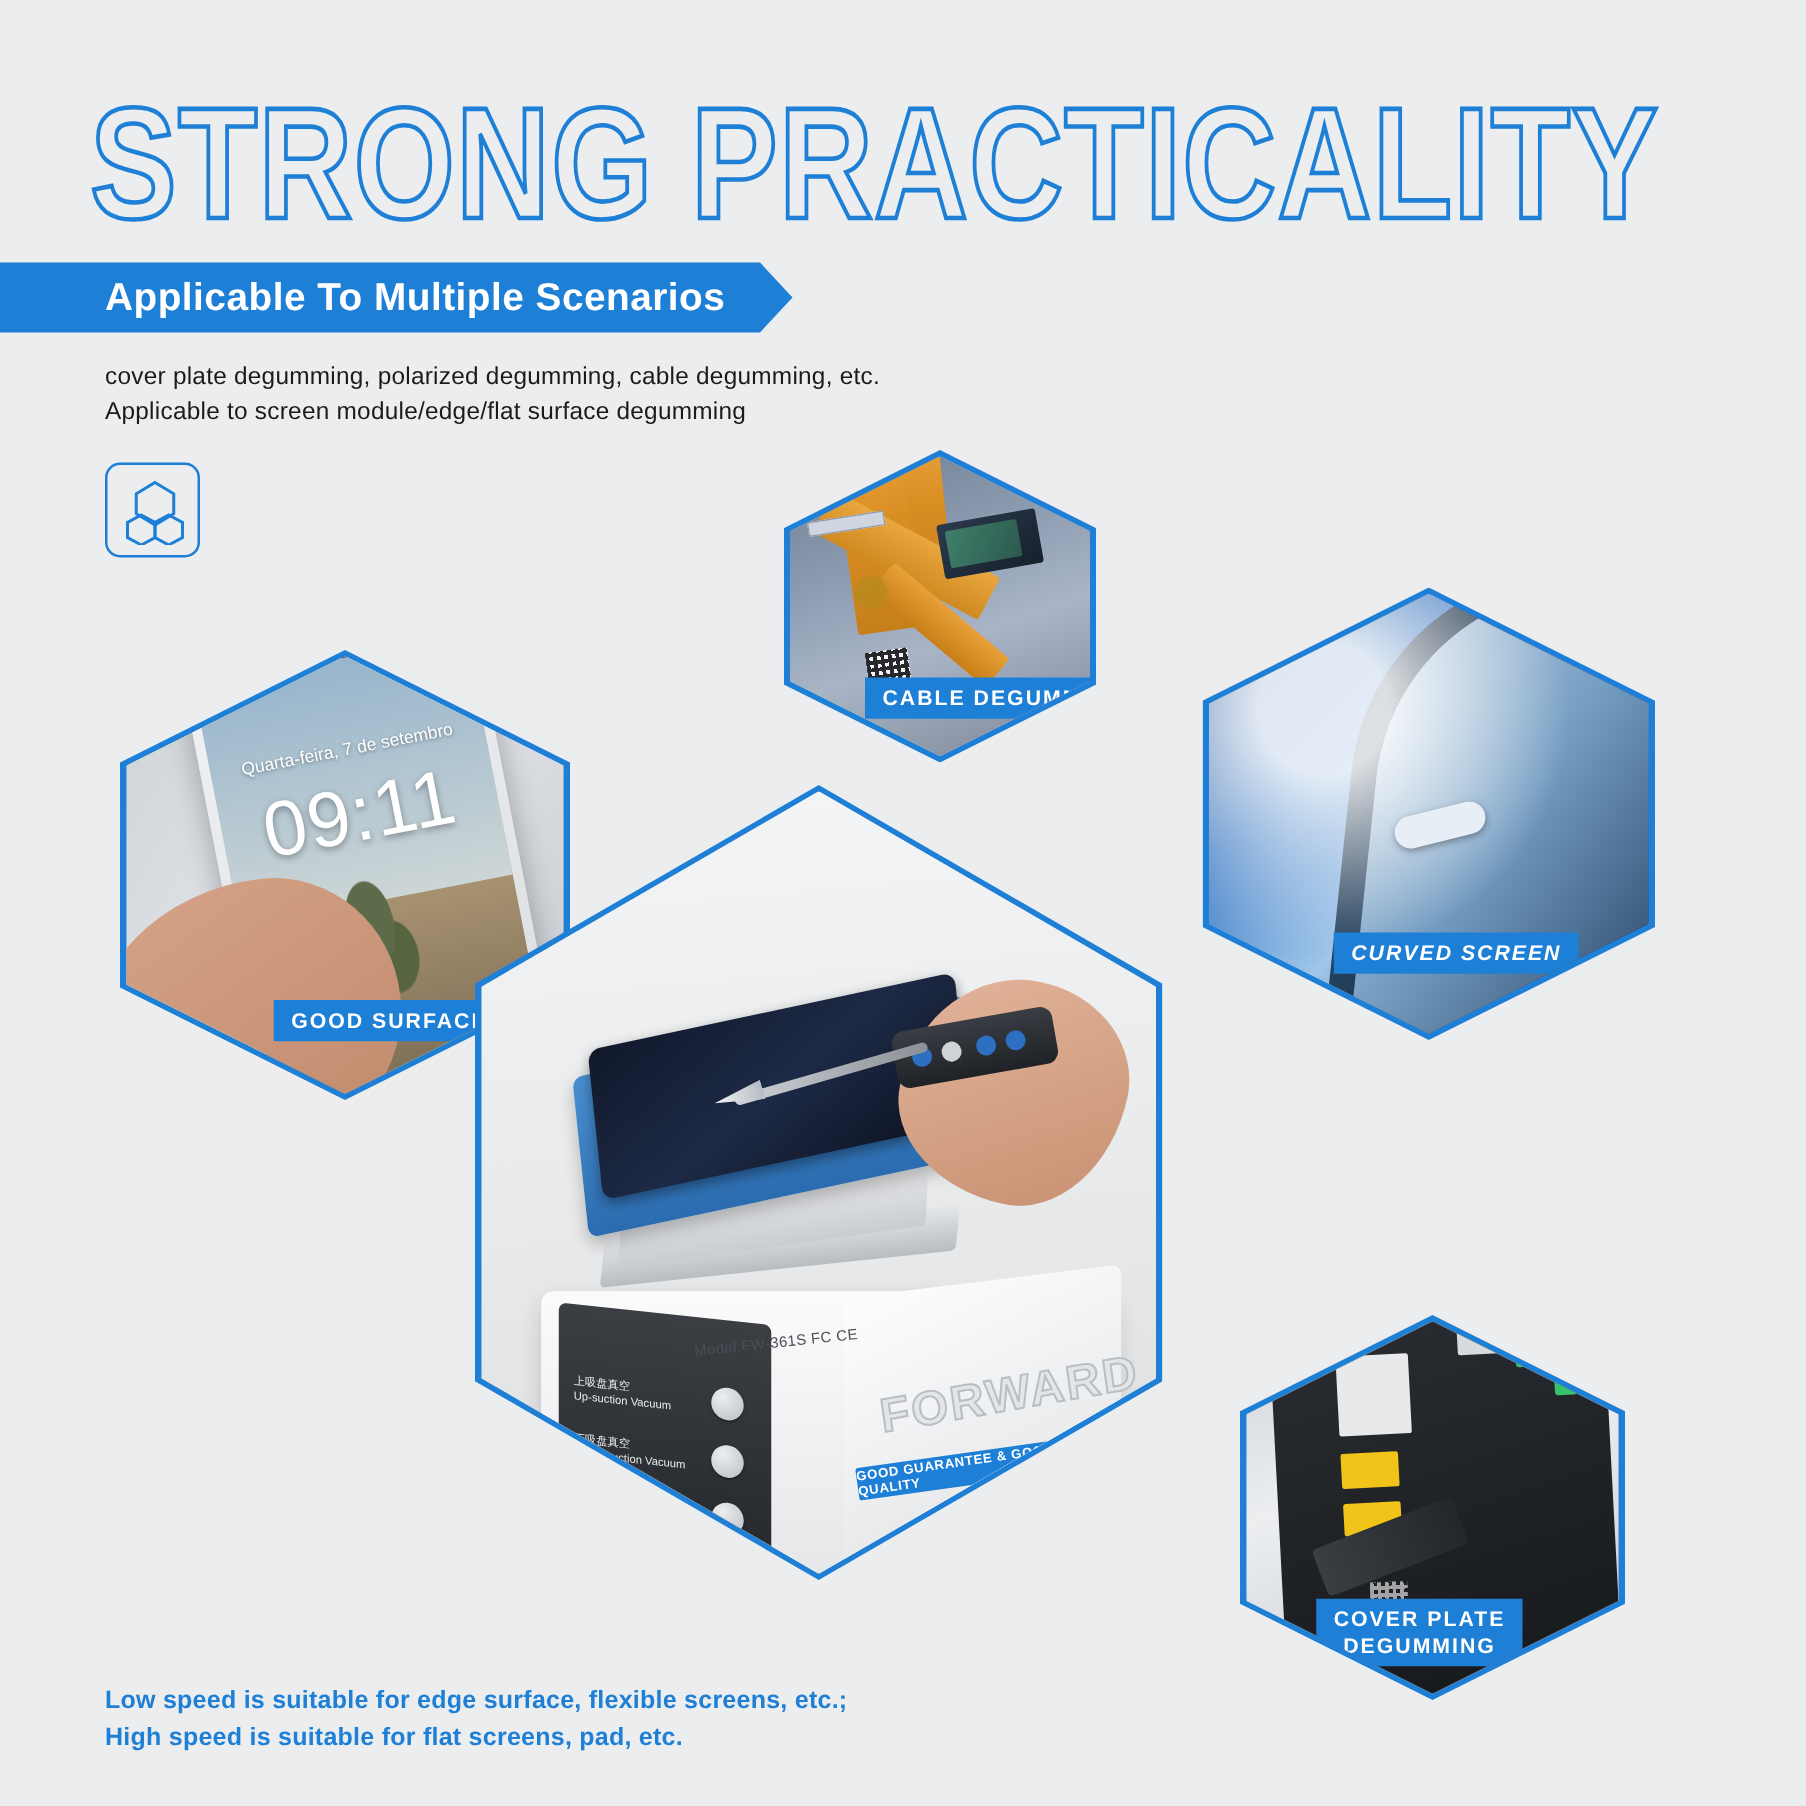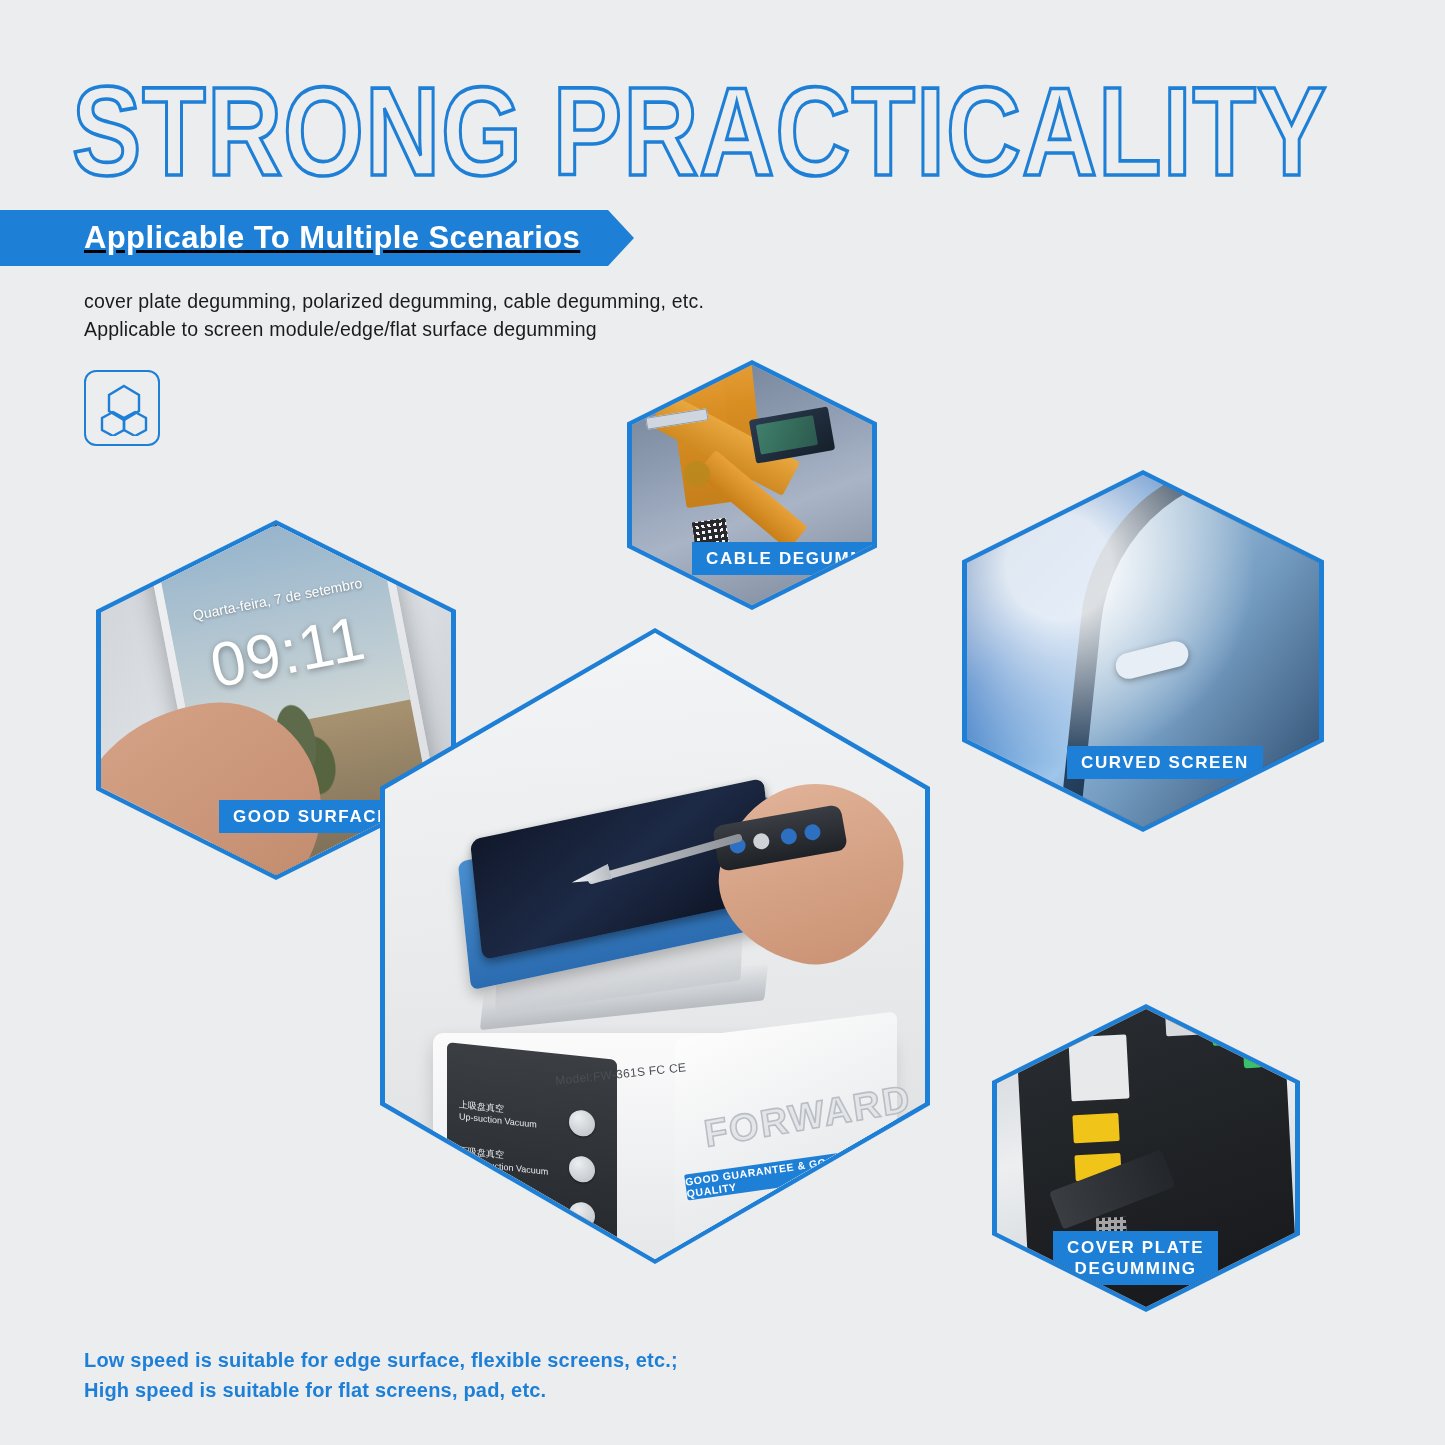--- a/index.html
+++ b/index.html
@@ -28,21 +28,20 @@
     white-space: nowrap;
   }
 
   
   .banner-wrap {
     position: absolute;
     left: 0; top: 210px;
     display: flex;
     align-items: stretch;
     height: 56px;
-    text-decoration: underline;
   }
   .banner-left-block {
     width: 76px;
     background: #1e7fd6;
   }
   .banner {
     background: #1e7fd6;
     color: #fff;
     font-size: 31px;
     font-weight: 700;
@@ -245,24 +244,24 @@
     border-top-left-radius: 170px;
     background: linear-gradient(120deg,#cfe4f4,#7fa9cf 40%, #2e4f74 80%);
     transform: rotate(6deg);
     opacity: .9;
   }
   .curve-pill {
     position: absolute; left: 148px; top: 172px; width: 74px; height: 26px;
     border-radius: 14px; background: #e7eef5; transform: rotate(-14deg);
     box-shadow: 0 2px 6px rgba(0,0,0,.35);
   }
-  #label-curved { left: 100px; bottom: 48px; }
-
-  
-  #cell-cover { left: 992px; top: 1004px; width: 308px; height: 308px; }
+  #label-curved { left: 100px; bottom: 48px; font-style: italic; }
+
+  
+  #cell-cover { left: 992px; top: 1052px; width: 308px; height: 308px; }
   .cover-bg {
     position: absolute; inset: 0;
     background: linear-gradient(160deg,#cfd3d8,#eceef0 40%, #c2c7cd);
   }
   .panel-dark {
     position: absolute; left: 26px; top: -10px; width: 268px; height: 330px;
     background: linear-gradient(165deg,#2a2d31,#15171a);
     border-radius: 10px;
     transform: rotate(-3deg);
   }

